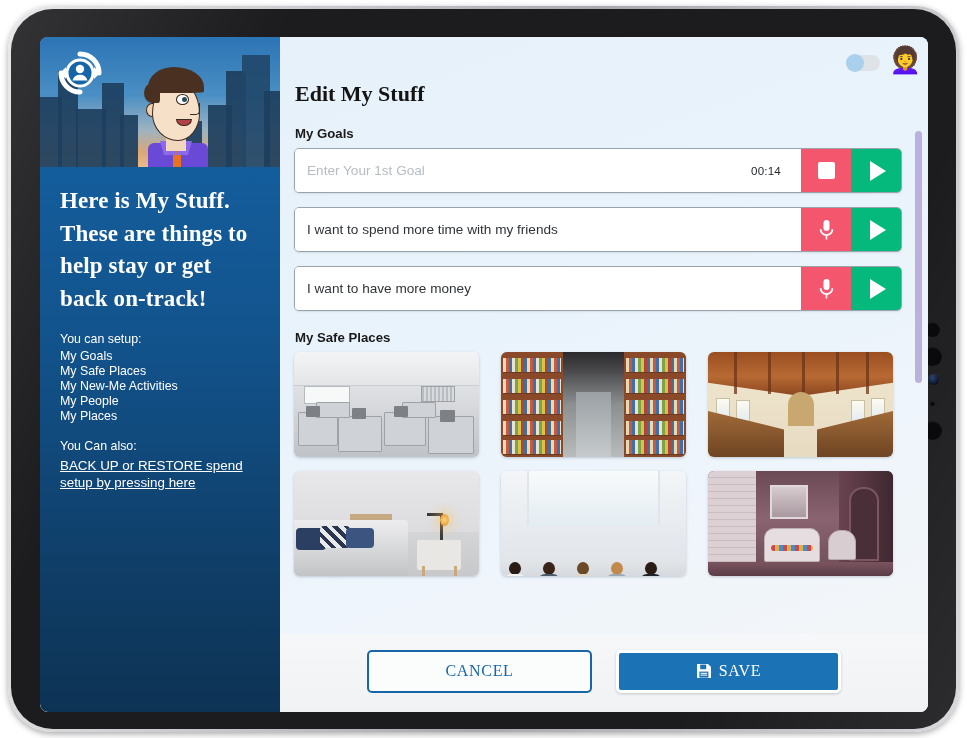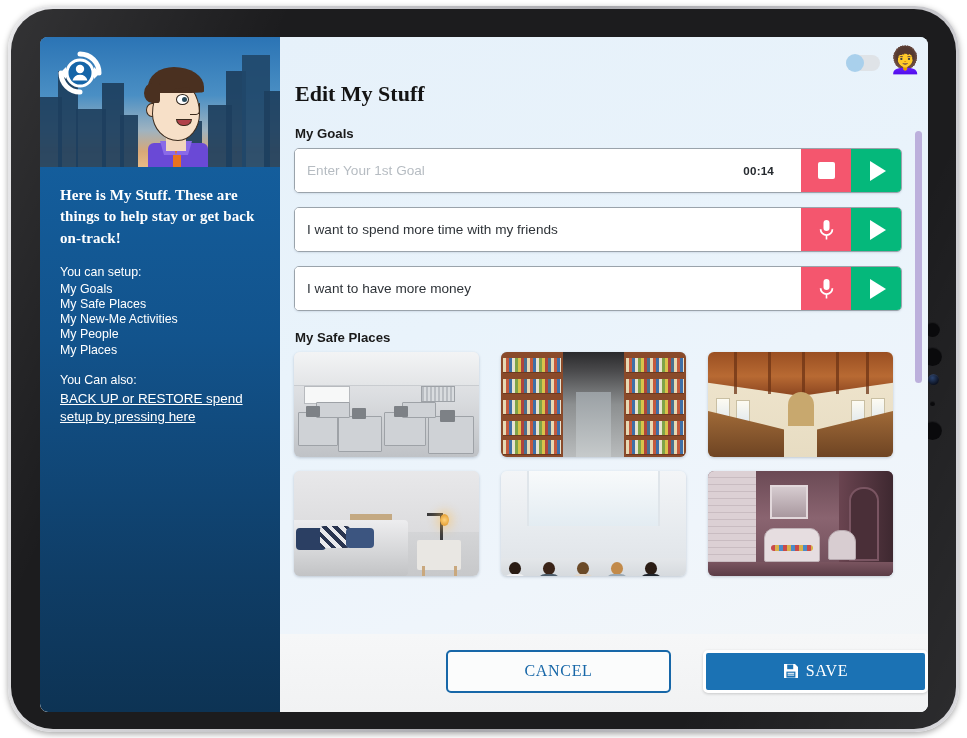--- a/index.html
+++ b/index.html
@@ -117,21 +117,21 @@
     z-index: 4;
   }
 
   .panel {
     padding: 18px 20px 0 20px;
     color: #ffffff;
   }
   .panel-head {
     font-family: "Liberation Serif", serif;
     font-weight: bold;
-    font-size: 15px;
+    font-size: 23px;
     line-height: 1.42;
     letter-spacing: .1px;
     margin-bottom: 16px;
   }
   .panel-sub { font-size: 12.4px; line-height: 1.22; margin-bottom: 2px; }
   .panel-list { font-size: 12.4px; line-height: 1.22; }
   .panel-list li { list-style: none; }
   .gap { height: 15px; }
   .panel-link {
     display: inline-block;
@@ -211,23 +211,23 @@
     padding: 0 12px;
     font-family: "Liberation Sans", sans-serif;
     font-size: 13.6px;
     color: #2e3338;
     background: #fff;
     min-width: 0;
   }
   .goal-input::placeholder { color: #b6bcc2; }
   .goal-timer {
     display: flex; align-items: center;
-    padding-right: 27px;
+    padding-right: 20px;
     font-size: 11.6px;
-    font-weight: bold;
+    font-weight: normal;
     color: #25292e;
     letter-spacing: .2px;
   }
   .btn-rec, .btn-play {
     width: 50px;
     display: flex; align-items: center; justify-content: center;
     cursor: pointer;
     flex: 0 0 50px;
   }
   .btn-rec { background: #f4566e; }
@@ -427,22 +427,22 @@
     width: 7px; height: 252px;
     background: #bcb0dc;
     border-radius: 4px;
     cursor: pointer;
   }
 
   
   .footer {
     flex: 0 0 78px;
     background: linear-gradient(180deg,#f6f7f8 0%,#f1f2f3 100%);
-    display: flex; align-items: center; justify-content: flex-end;
-    gap: 32px;
+    display: flex; align-items: center; justify-content: center;
+    gap: 24px;
     padding-bottom: 4px;
   }
   .btn-cancel {
     width: 225px; height: 43px;
     background: #fbfcfc;
     border: 2px solid #1767a8;
     border-radius: 5px;
     color: #1767a8;
     font-family: "Liberation Serif", serif;
     font-size: 16px;

